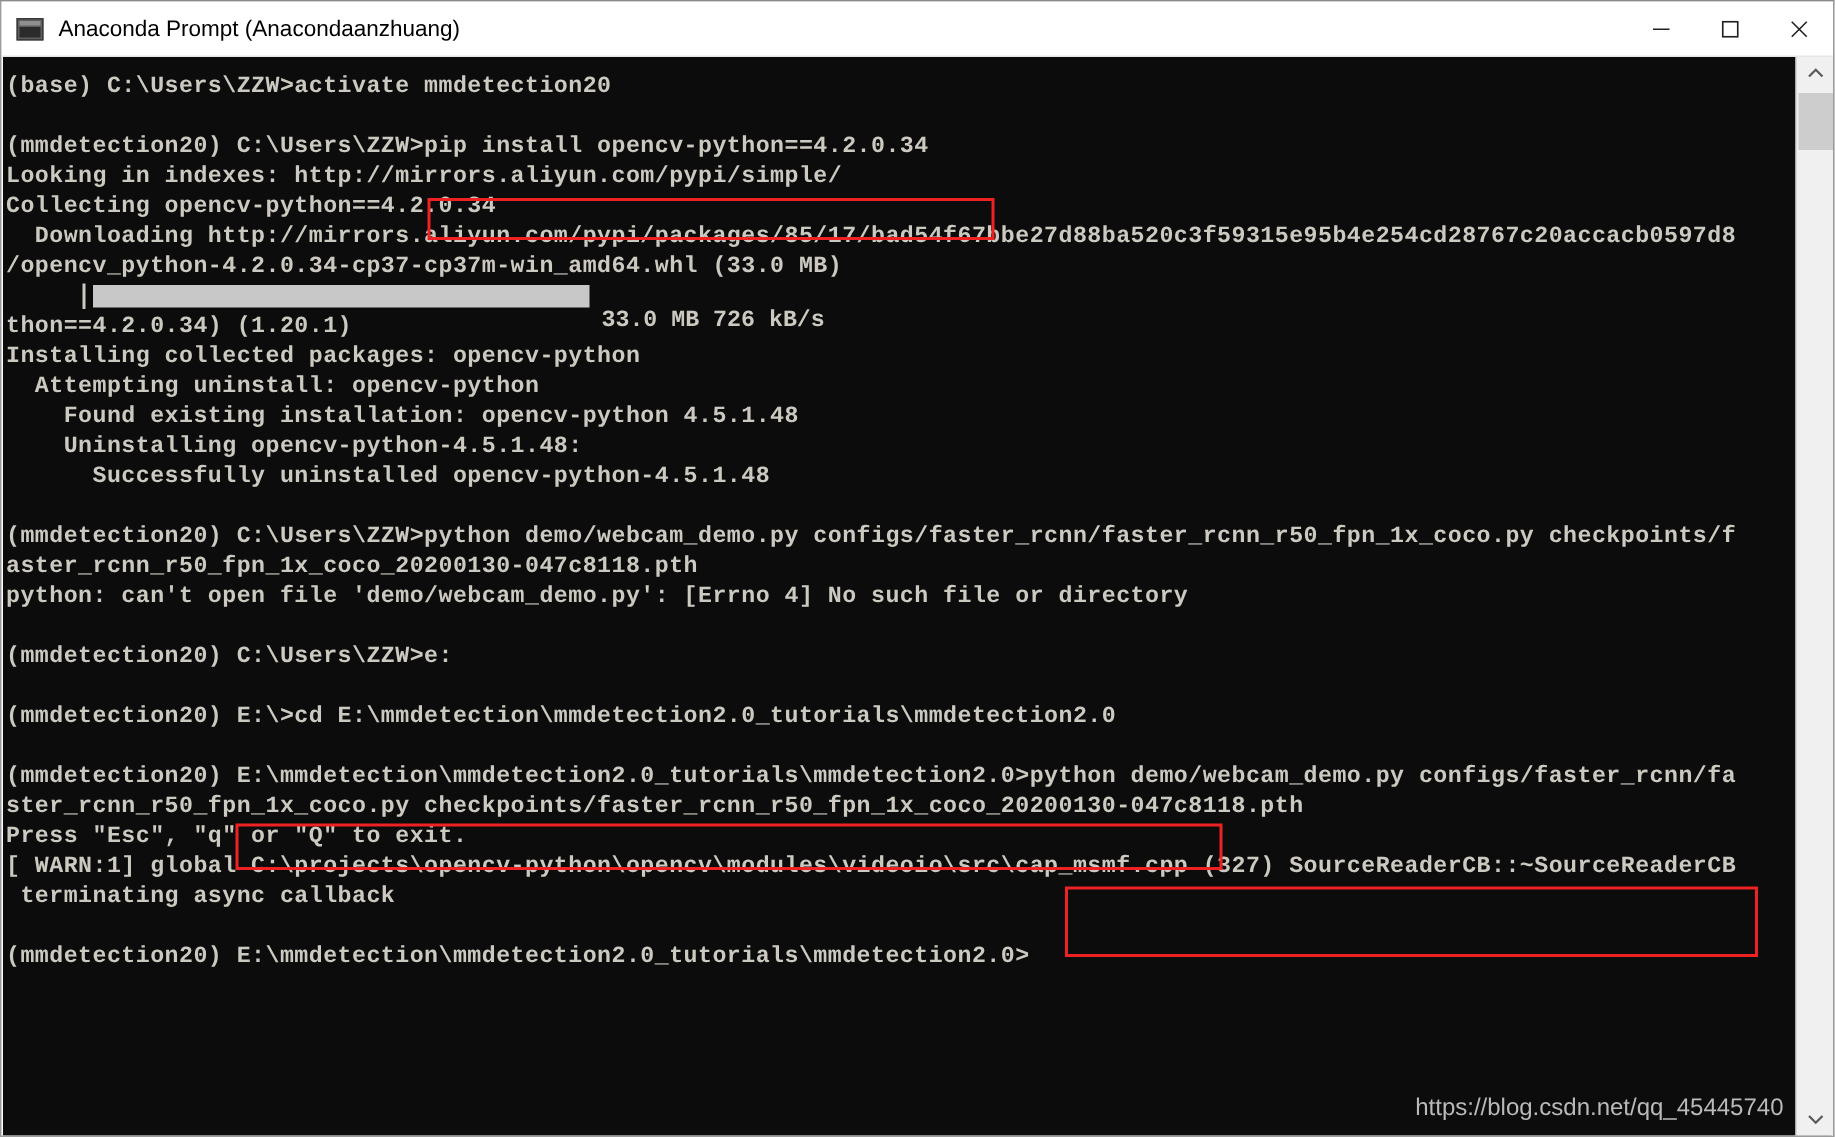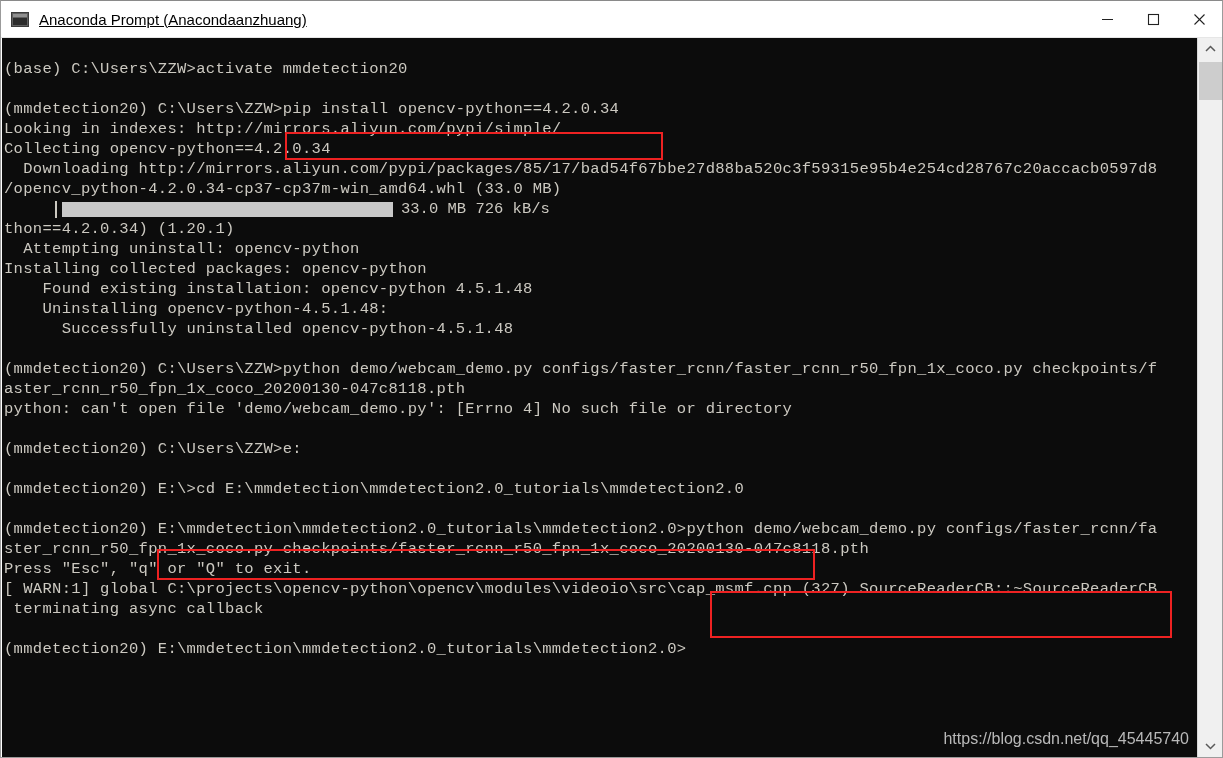--- a/index.html
+++ b/index.html
@@ -52,21 +52,20 @@
     position: absolute;
     left: 1px; top: 5px; right: 1px; bottom: 1px;
     background: #2b2b2b;
   }
   #title-text {
     margin-left: 10px;
     font-size: 15px;
     color: #000000;
     white-space: nowrap;
     letter-spacing: 0px;
-    text-decoration: underline;
   }
   .win-btns {
     position: absolute;
     right: 0; top: 0;
     height: 36px;
     display: flex;
   }
   .win-btn {
     width: 46px; height: 36px;
     display: flex; align-items: center; justify-content: center;
@@ -82,22 +81,23 @@
     height: 719px;
     background: #0c0c0c;
     overflow: hidden;
   }
   #console-inner {
     position: absolute;
     left: 0; top: 0;
     width: 1194px;
     height: 719px;
     background: #0c0c0c;
-    padding-top: 21px;
-    overflow: hidden;
+    padding-top: 9px;
+    overflow: hidden;
+    font-weight: bold;
   }
   .line {
     font-family: "Liberation Mono", "DejaVu Sans Mono", monospace;
     font-size: 15.5px;
     line-height: 20px;
     height: 20px;
     color: #ccc9c1;
     white-space: pre;
     padding-left: 2px;
     letter-spacing: 0.02em;
@@ -122,21 +122,21 @@
     background: #c8c8c8;
   }
   .progress-tick {
     position: absolute;
     left: 53px; top: 2px;
     width: 2px; height: 17px;
     background: #ccc9c1;
   }
   .progress-text {
     position: absolute;
-    left: 399px; top: 0;
+    left: 399px; top: 16px;
   }
 
   
   .redbox {
     position: absolute;
     border: 2px solid #ee2222;
     pointer-events: none;
   }
   #redbox-pip     { left: 283px; top: 94px;  width: 378px; height: 28px; }
   #redbox-cd      { left: 155px; top: 511px; width: 658px; height: 31px; }
@@ -219,22 +219,22 @@
     <div id="console-inner">
         <div class="line">(base) C:\Users\ZZW&gt;activate mmdetection20</div>
         <div class="line blank"> </div>
         <div class="line">(mmdetection20) C:\Users\ZZW&gt;pip install opencv-python==4.2.0.34</div>
         <div class="line">Looking in indexes: http://mirrors.aliyun.com/pypi/simple/</div>
         <div class="line">Collecting opencv-python==4.2.0.34</div>
         <div class="line">  Downloading http://mirrors.aliyun.com/pypi/packages/85/17/bad54f67bbe27d88ba520c3f59315e95b4e254cd28767c20accacb0597d8</div>
         <div class="line">/opencv_python-4.2.0.34-cp37-cp37m-win_amd64.whl (33.0 MB)</div>
         <div class="progress-row"><div class="progress-tick"></div><div class="progress-bar"></div><span class="progress-text">33.0 MB 726 kB/s</span></div>
         <div class="line">thon==4.2.0.34) (1.20.1)</div>
+        <div class="line">Installing collected packages: opencv-python</div>
         <div class="line">  Attempting uninstall: opencv-python</div>
-        <div class="line">Installing collected packages: opencv-python</div>
         <div class="line">    Found existing installation: opencv-python 4.5.1.48</div>
         <div class="line">    Uninstalling opencv-python-4.5.1.48:</div>
         <div class="line">      Successfully uninstalled opencv-python-4.5.1.48</div>
         <div class="line blank"> </div>
         <div class="line">(mmdetection20) C:\Users\ZZW&gt;python demo/webcam_demo.py configs/faster_rcnn/faster_rcnn_r50_fpn_1x_coco.py checkpoints/f</div>
         <div class="line">aster_rcnn_r50_fpn_1x_coco_20200130-047c8118.pth</div>
         <div class="line">python: can't open file 'demo/webcam_demo.py': [Errno 4] No such file or directory</div>
         <div class="line blank"> </div>
         <div class="line">(mmdetection20) C:\Users\ZZW&gt;e:</div>
         <div class="line blank"> </div>

